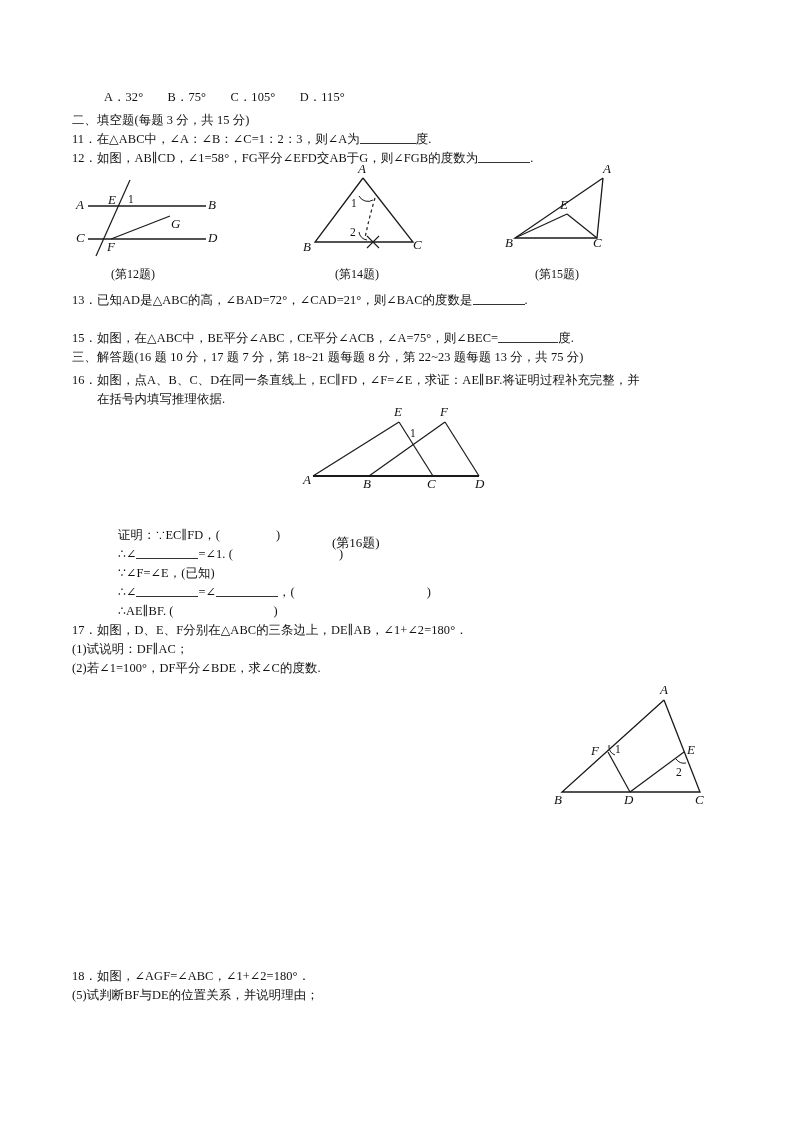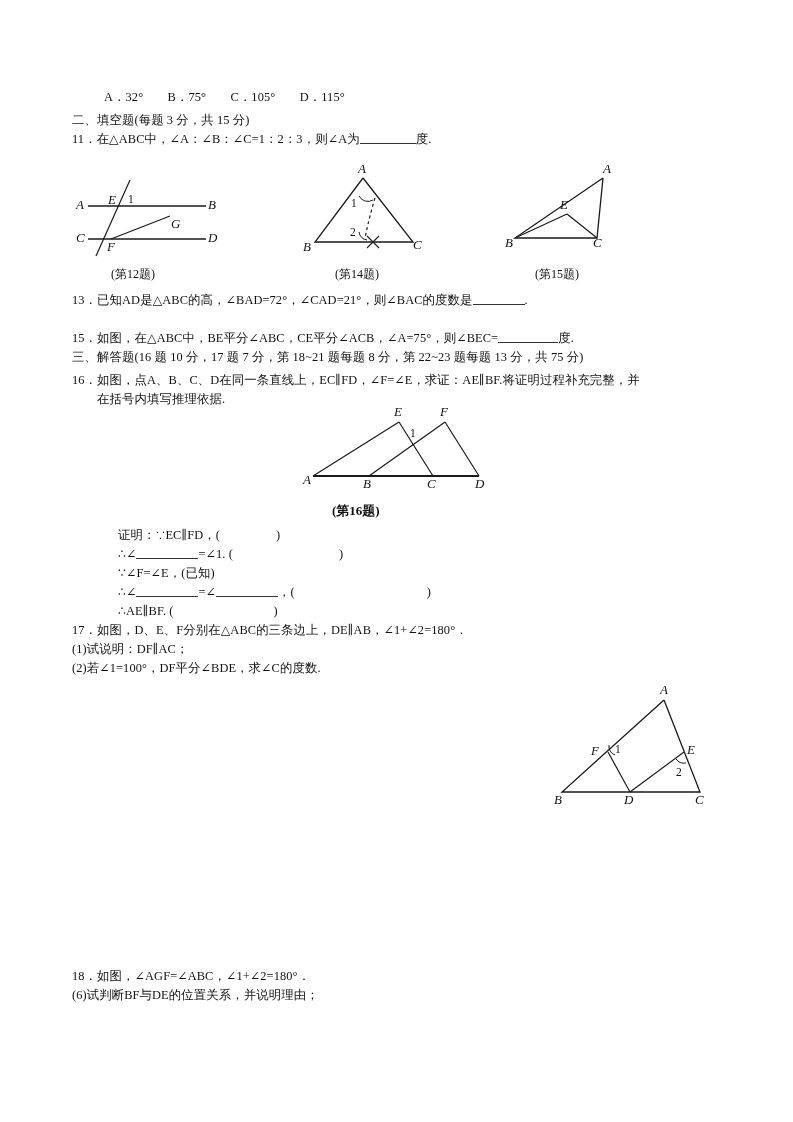--- a/index.html
+++ b/index.html
@@ -101,20 +101,23 @@
     <span style="display:inline-block;width:18px"></span>
     <span class="opt">D．115°</span>
   </div>
 
   <div class="line cn" style="left:72px; top:112px;">二、填空题(每题 3 分，共 15 分)</div>
 
   <div class="line cn" style="left:72px; top:131px;">
     <span>11．</span><span>在△ABC中，∠A：∠B：∠C=1：2：3，则∠A为</span><span class="blank-s"></span><span>度.</span>
   </div>
 
+  <div class="line cn" style="left:72px; top:150px;">
+    <span>12．</span><span>如图，AB∥CD，∠1=58°，FG平分∠EFD交AB于G，则∠FGB的度数为</span><span class="blank-m"></span><span>.</span>
+  </div>
 
   <div class="fig" style="left:78px; top:172px; width:160px; height:90px;">
     <svg width="160" height="90" viewBox="0 0 160 90">
 
       <line x1="10" y1="34" x2="128" y2="34" stroke-width="1.4"></line>
 
       <line x1="10" y1="67" x2="128" y2="67" stroke-width="1.4"></line>
 
       <line x1="52" y1="8" x2="18" y2="84" stroke-width="1.2"></line>
 
@@ -198,21 +201,21 @@
       <line x1="142" y1="16" x2="176" y2="70" stroke-width="1.2"></line>
     </svg>
     <span class="lbl" style="left:0px; top:66px;">A</span>
     <span class="lbl" style="left:60px; top:70px;">B</span>
     <span class="lbl" style="left:124px; top:70px;">C</span>
     <span class="lbl" style="left:172px; top:70px;">D</span>
     <span class="lbl" style="left:91px; top:-2px;">E</span>
     <span class="lbl" style="left:137px; top:-2px;">F</span>
     <span class="numlbl" style="left:107px; top:21px;">1</span>
   </div>
-  <div class="cap" style="left:332px; top:502px; font-size:13px;font-weight:bold;">(第16题)</div>
+  <div class="cap" style="left:332px; top:534px; font-size:13px;">(第16题)</div>
 
   <div class="line cn" style="left:118px; top:527px;">
     <span>证明：∵EC∥FD，(</span><span style="display:inline-block;width:56px"></span><span>)</span>
   </div>
   <div class="line cn" style="left:118px; top:546px;">
     <span>∴∠</span><span class="blank-s" style="width:62px"></span><span>=∠1. (</span><span style="display:inline-block;width:106px"></span><span>)</span>
   </div>
   <div class="line cn" style="left:118px; top:565px;">∵∠F=∠E，(已知)</div>
   <div class="line cn" style="left:118px; top:584px;">
     <span>∴∠</span><span class="blank-s" style="width:62px"></span><span>=∠</span><span class="blank-s" style="width:62px"></span><span>，(</span><span style="display:inline-block;width:132px"></span><span>)</span>
@@ -245,16 +248,16 @@
     <span class="lbl" style="left:72px; top:110px;">D</span>
     <span class="lbl" style="left:135px; top:60px;">E</span>
     <span class="lbl" style="left:39px; top:61px;">F</span>
     <span class="numlbl" style="left:63px; top:61px;">1</span>
     <span class="numlbl" style="left:124px; top:84px;">2</span>
   </div>
 
   <div class="line cn" style="left:72px; top:968px;">
     <span>18．</span><span>如图，∠AGF=∠ABC，∠1+∠2=180°．</span>
   </div>
-  <div class="line cn" style="left:72px; top:987px;">(6)试判断BF与DE的位置关系，并说明理由；</div>
+  <div class="line cn" style="left:72px; top:987px;">(5)试判断BF与DE的位置关系，并说明理由；</div>
 
 
 </div>
 
 </body></html>

